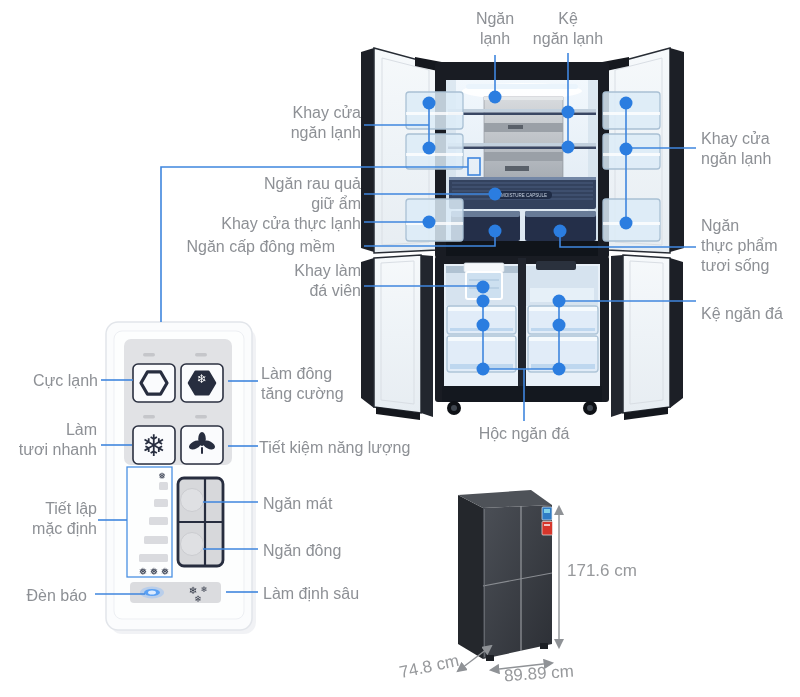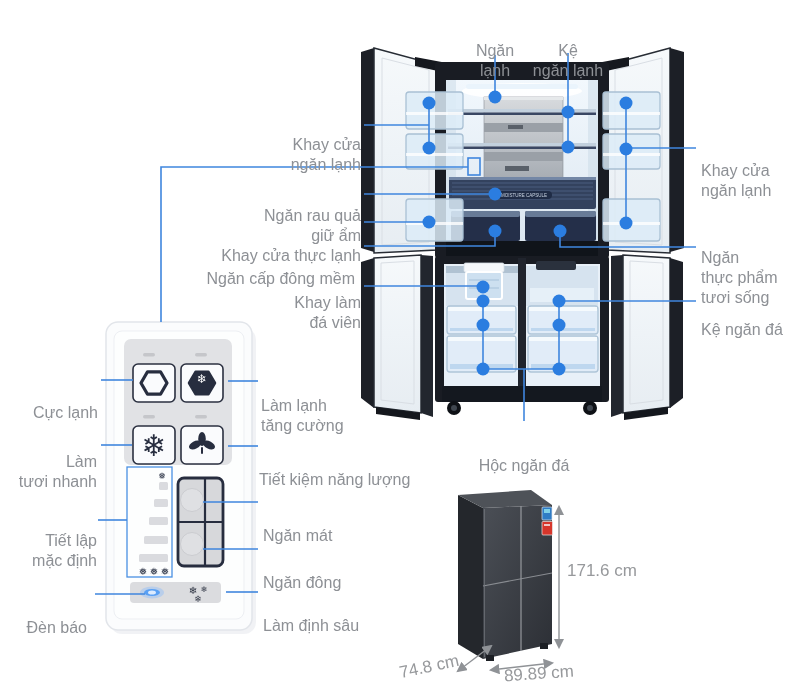--- a/index.html
+++ b/index.html
@@ -6,21 +6,20 @@
   body{
     width:800px;height:697px;position:relative;overflow:hidden;
     background:#ffffff;
     font-family:"Liberation Sans","DejaVu Sans",sans-serif;
   }
   #stage{position:absolute;left:0;top:0;width:800px;height:697px;}
   svg.art{position:absolute;left:0;top:0;}
   .lbl{
     position:absolute;color:#8d9095;font-size:16px;line-height:20px;
     white-space:nowrap;
-    margin-top:32px;
   }
   .lbl .ln{display:block;}
   .lbl.r{text-align:right;}
   .lbl.c{text-align:center;}
   .dim{
     position:absolute;color:#97999c;font-size:17px;white-space:nowrap;
   }
 </style>
 </head>
 <body>
@@ -325,37 +324,37 @@
   <span class="ln">Khay cửa</span>
   <span class="ln">ngăn lạnh</span>
 </div>
 <div class="lbl r" style="right:439px;top:174px">
   <span class="ln">Ngăn rau quả</span>
   <span class="ln">giữ ẩm</span>
 </div>
 <div class="lbl r" style="right:439px;top:214px">
   <span class="ln">Khay cửa thực lạnh</span>
 </div>
-<div class="lbl r" style="right:445px;top:237px">
+<div class="lbl r" style="right:465px;top:237px">
   <span class="ln">Ngăn cấp đông mềm</span>
 </div>
 <div class="lbl r" style="right:439px;top:261px">
   <span class="ln">Khay làm</span>
   <span class="ln">đá viên</span>
 </div>
 <div class="lbl" style="left:701px;top:129px">
   <span class="ln">Khay cửa</span>
   <span class="ln">ngăn lạnh</span>
 </div>
 <div class="lbl" style="left:701px;top:216px">
   <span class="ln">Ngăn</span>
   <span class="ln">thực phẩm</span>
   <span class="ln">tươi sống</span>
 </div>
-<div class="lbl" style="left:701px;top:288px">
+<div class="lbl" style="left:701px;top:304px">
   <span class="ln">Kệ ngăn đá</span>
 </div>
 <div class="lbl c" style="left:464px;top:424px;width:120px">
   <span class="ln">Hộc ngăn đá</span>
 </div>
 
 <div class="lbl r" style="right:702px;top:371px">
   <span class="ln">Cực lạnh</span>
 </div>
 <div class="lbl r" style="right:703px;top:420px">
@@ -363,21 +362,21 @@
   <span class="ln">tươi nhanh</span>
 </div>
 <div class="lbl r" style="right:703px;top:499px">
   <span class="ln">Tiết lập</span>
   <span class="ln">mặc định</span>
 </div>
 <div class="lbl r" style="right:713px;top:586px">
   <span class="ln">Đèn báo</span>
 </div>
 <div class="lbl" style="left:261px;top:364px">
-  <span class="ln">Làm lạnh</span>
+  <span class="ln">Làm đông</span>
   <span class="ln">tăng cường</span>
 </div>
 <div class="lbl" style="left:259px;top:438px">
   <span class="ln">Tiết kiệm năng lượng</span>
 </div>
 <div class="lbl" style="left:263px;top:494px">
   <span class="ln">Ngăn mát</span>
 </div>
 <div class="lbl" style="left:263px;top:541px">
   <span class="ln">Ngăn đông</span>

